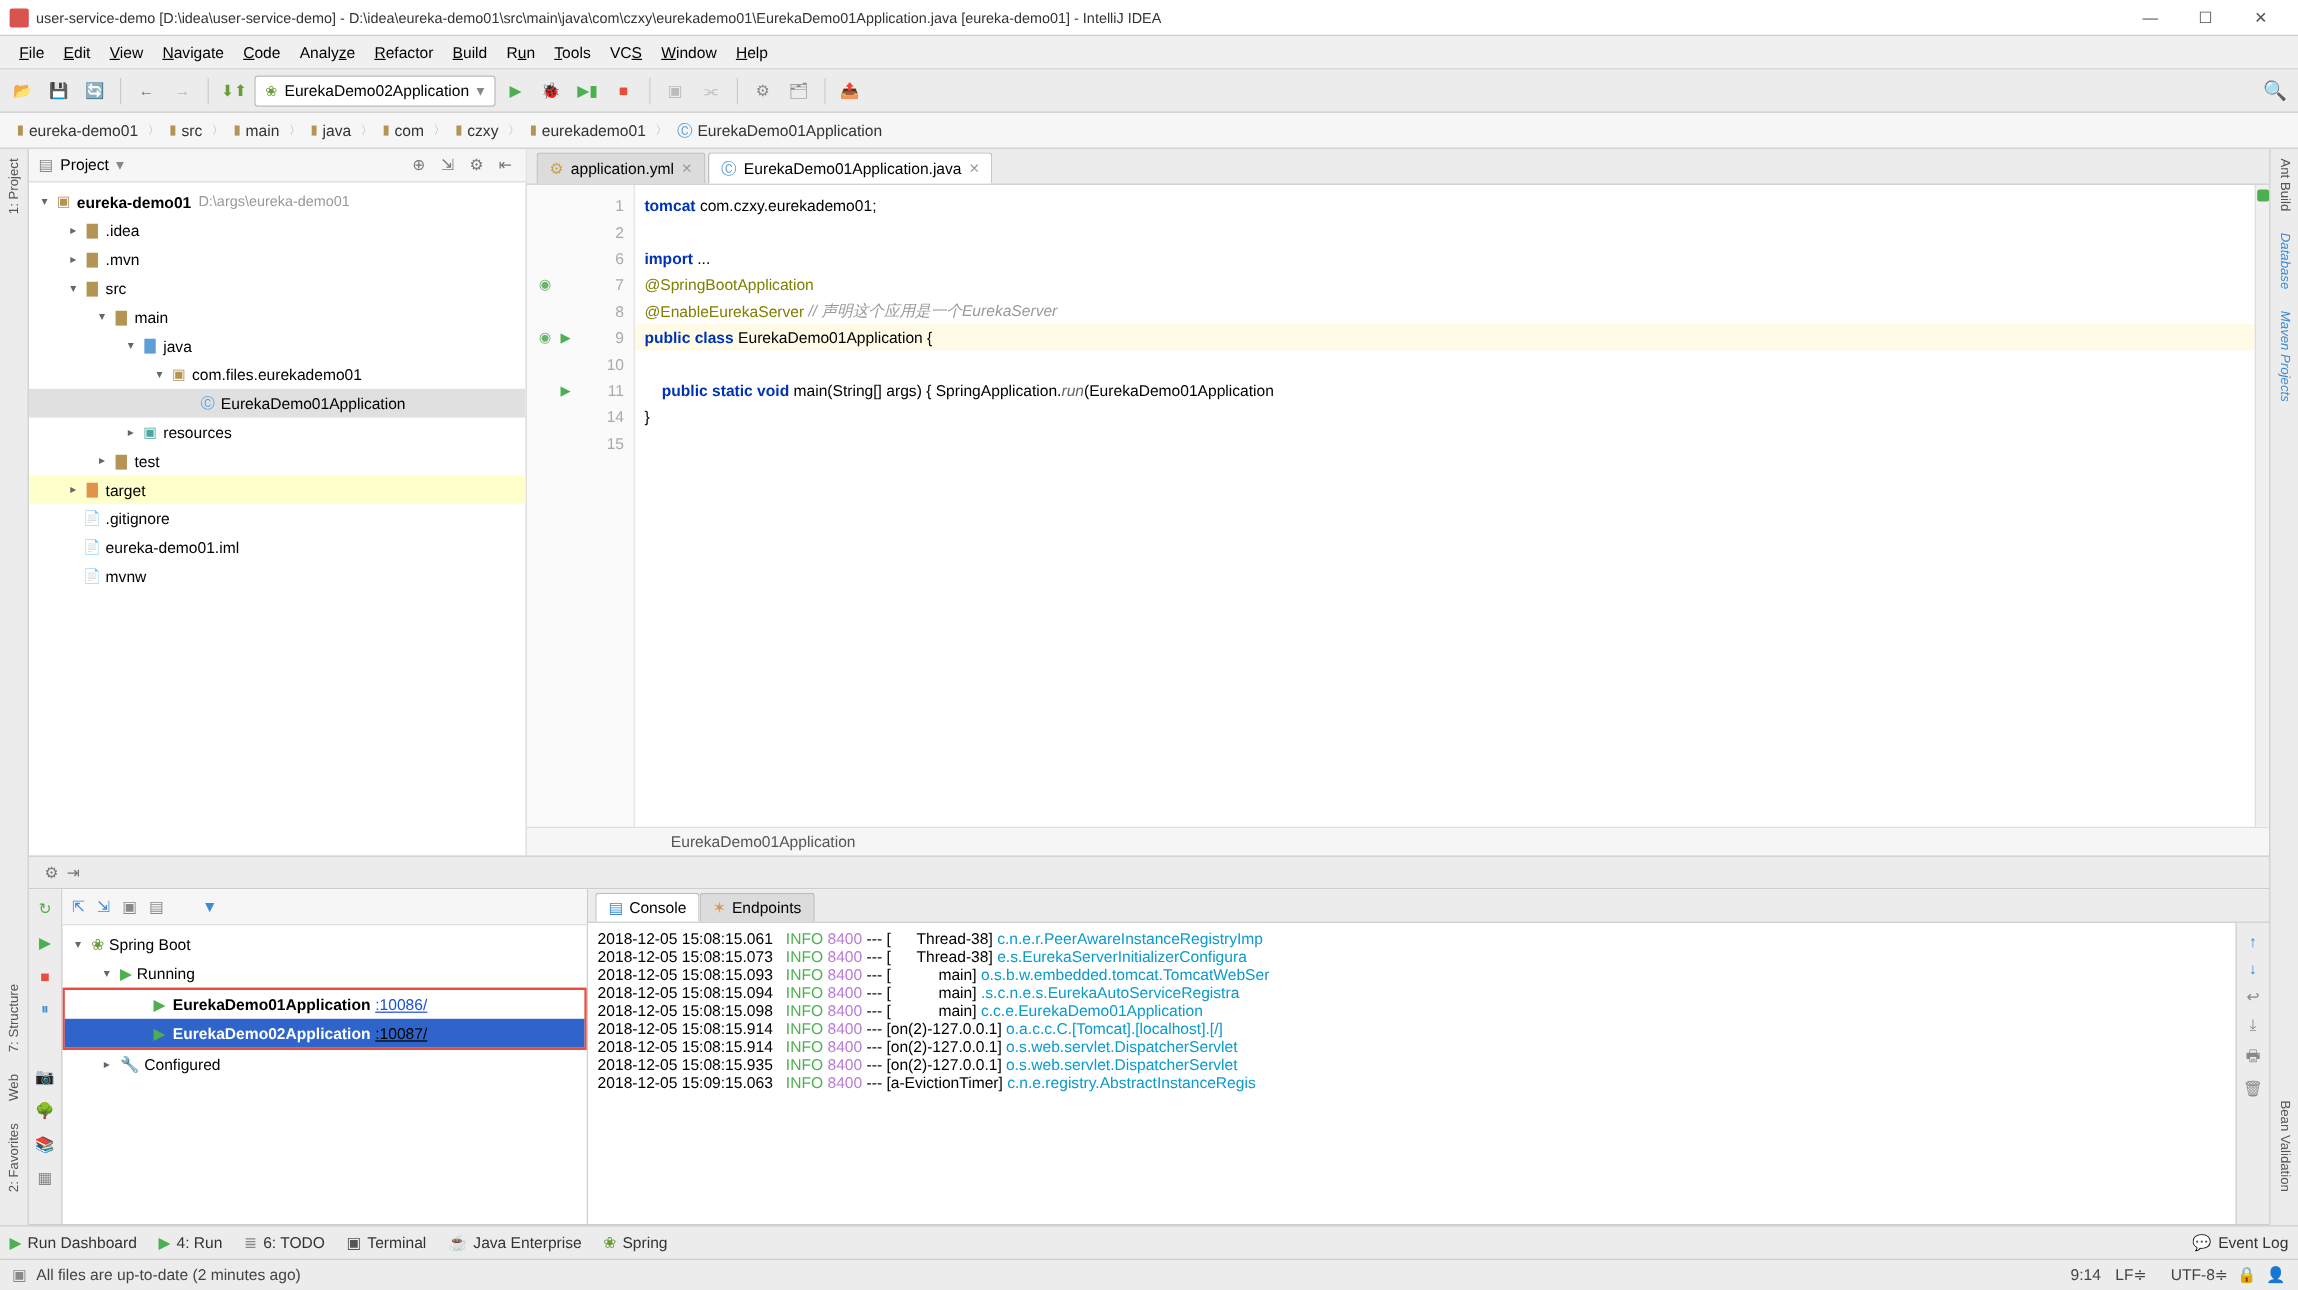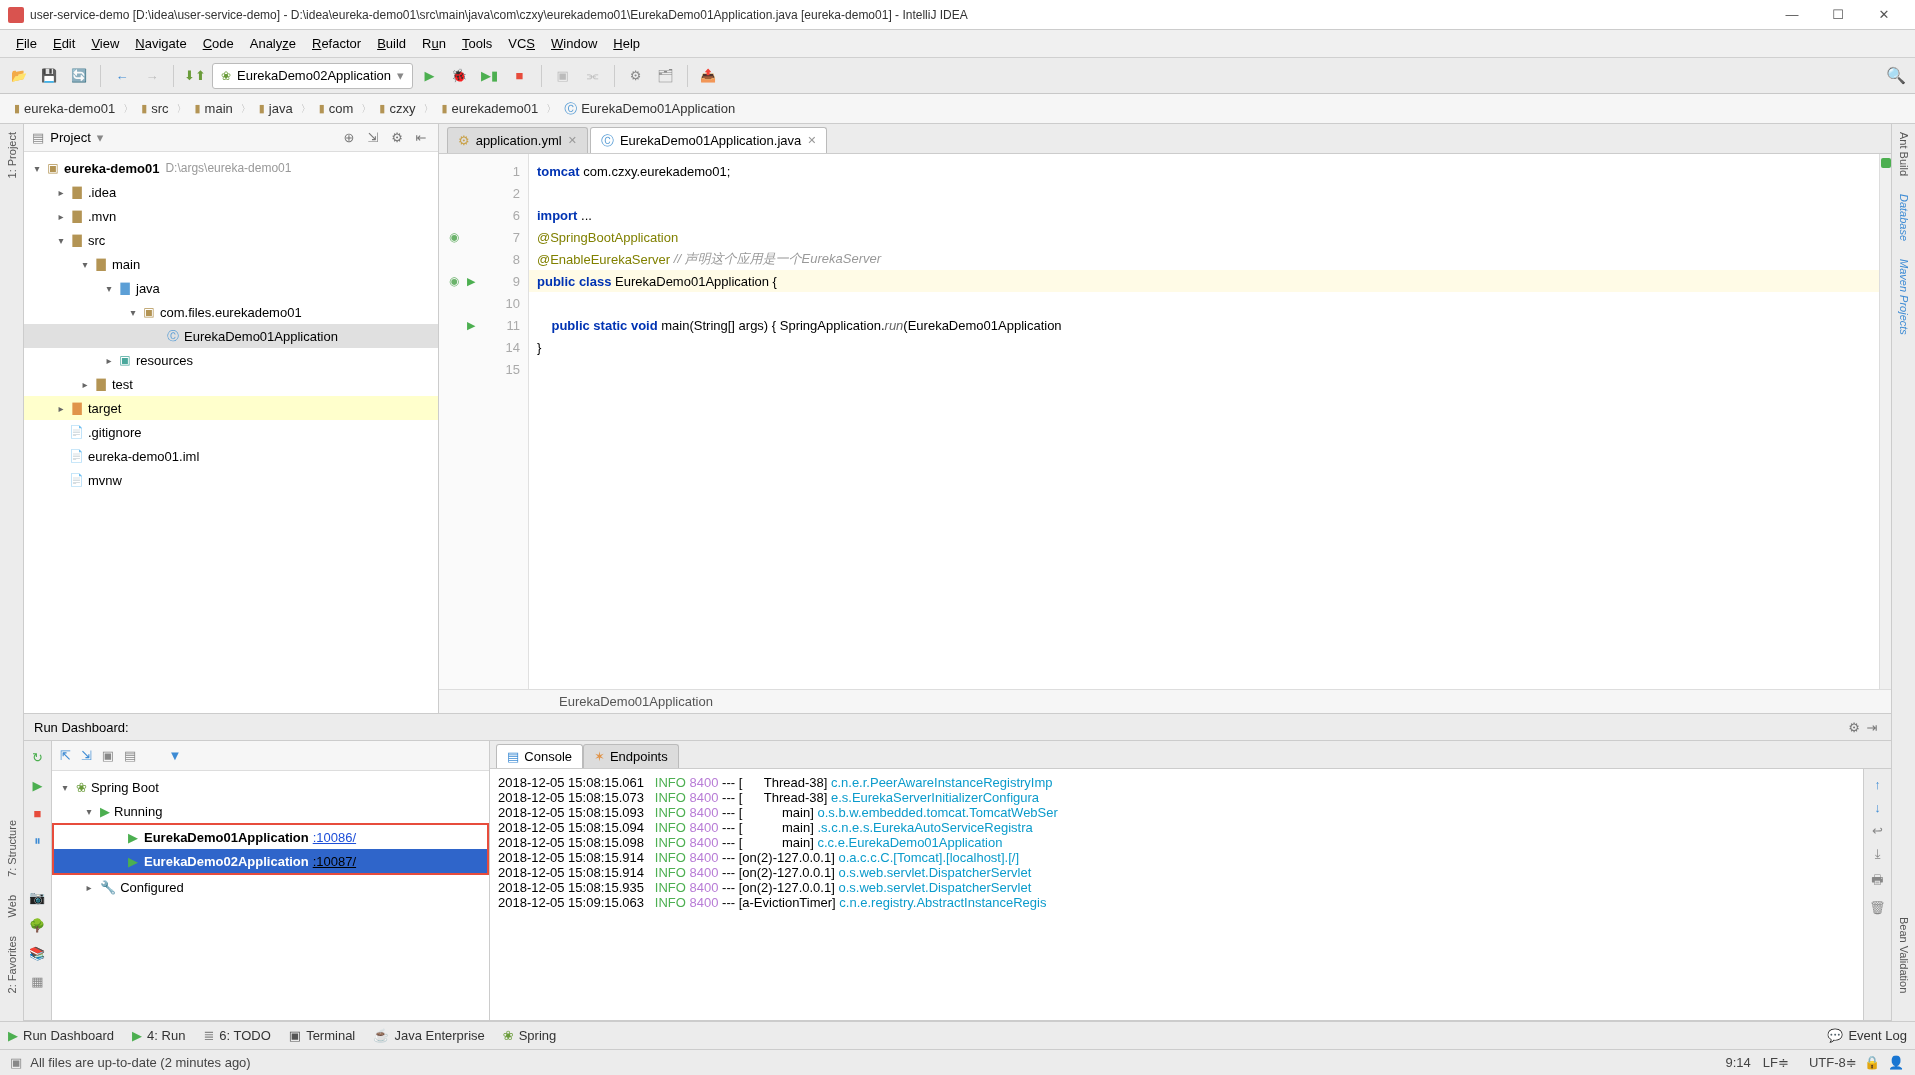--- a/index.html
+++ b/index.html
@@ -352,21 +352,20 @@
               <div class="ok"></div>
             </div>
         </div>
         <div class="editor-status">
             <span>EurekaDemo01Application</span>
           </div>
       </div>
     </div>
 
     <div class="dash-hdr">
-      <span class="title">Run Dashboard:</span>
       <div class="hdr-icon">⚙</div>
       <div class="hdr-icon">⇥</div>
     </div>
 
     <div class="dashboard">
       <div class="dash-left-tb">
         <div class="btn" style="color:#4caf50">↻</div>
         <div class="btn" style="color:#4caf50">▶</div>
         <div class="btn" style="color:#e74c3c">■</div>
         <div class="btn" style="color:#3d8bd4">⏸</div>

